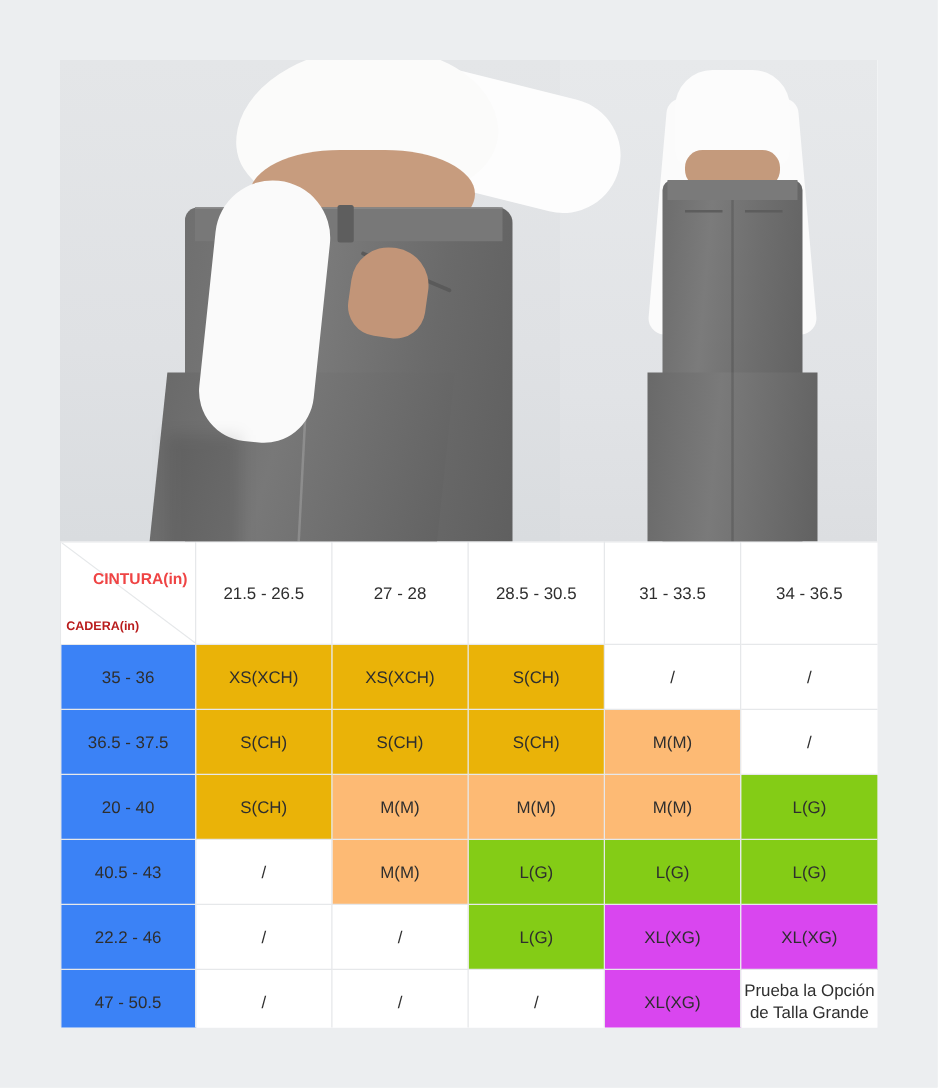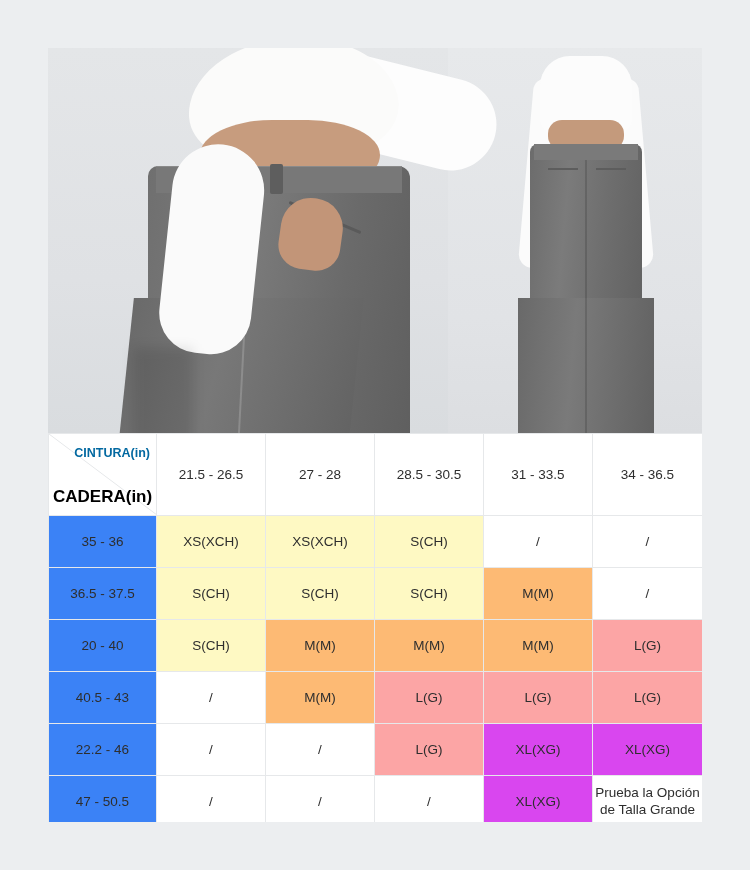--- a/index.html
+++ b/index.html
@@ -230,52 +230,52 @@
     background: #fff;
   }
   .corner-cell {
     position: relative;
     height: 81px !important;
     background: #fff;
   }
   .corner-cell .lbl-top {
     position: absolute;
     right: 6px;
-    top: 12px;
+    top: 22px;
     font-weight: bold;
     font-size: 12.5px;
-    color: #0369a1;
+    color: #ef4444;
     white-space: nowrap;
     text-align: right;
   }
   .corner-cell .lbl-bot {
     position: absolute;
     left: 4px;
     bottom: 8px;
     font-weight: bold;
-    font-size: 17px;
-    color: #000000;
+    font-size: 10px;
+    color: #b91c1c;
     white-space: nowrap;
   }
   .corner-cell .diag {
     position: absolute;
     left: 0; top: 0;
     width: 100%; height: 100%;
     overflow: hidden;
   }
   .rowhead {
     font-weight: bold;
     font-size: 13.5px;
     color: #1f1f1f;
     background: #3b82f6;
   }
   .c-none { background: #ffffff; color: #3a3a3a; }
-  .c-l1 { background: #fef9c3; }
+  .c-l1 { background: #eab308; }
   .c-l2 { background: #fdba74; }
-  .c-l3 { background: #fca5a5; color: #ffffff; }
+  .c-l3 { background: #84cc16; color: #ffffff; }
   .c-l4 { background: #d946ef; color: #ffffff; }
   .note-cell {
     font-size: 11.5px;
     line-height: 1.25;
     color: #2b2b2b;
     background: #ffffff;
   }
 </style>
 </head>
 <body>

